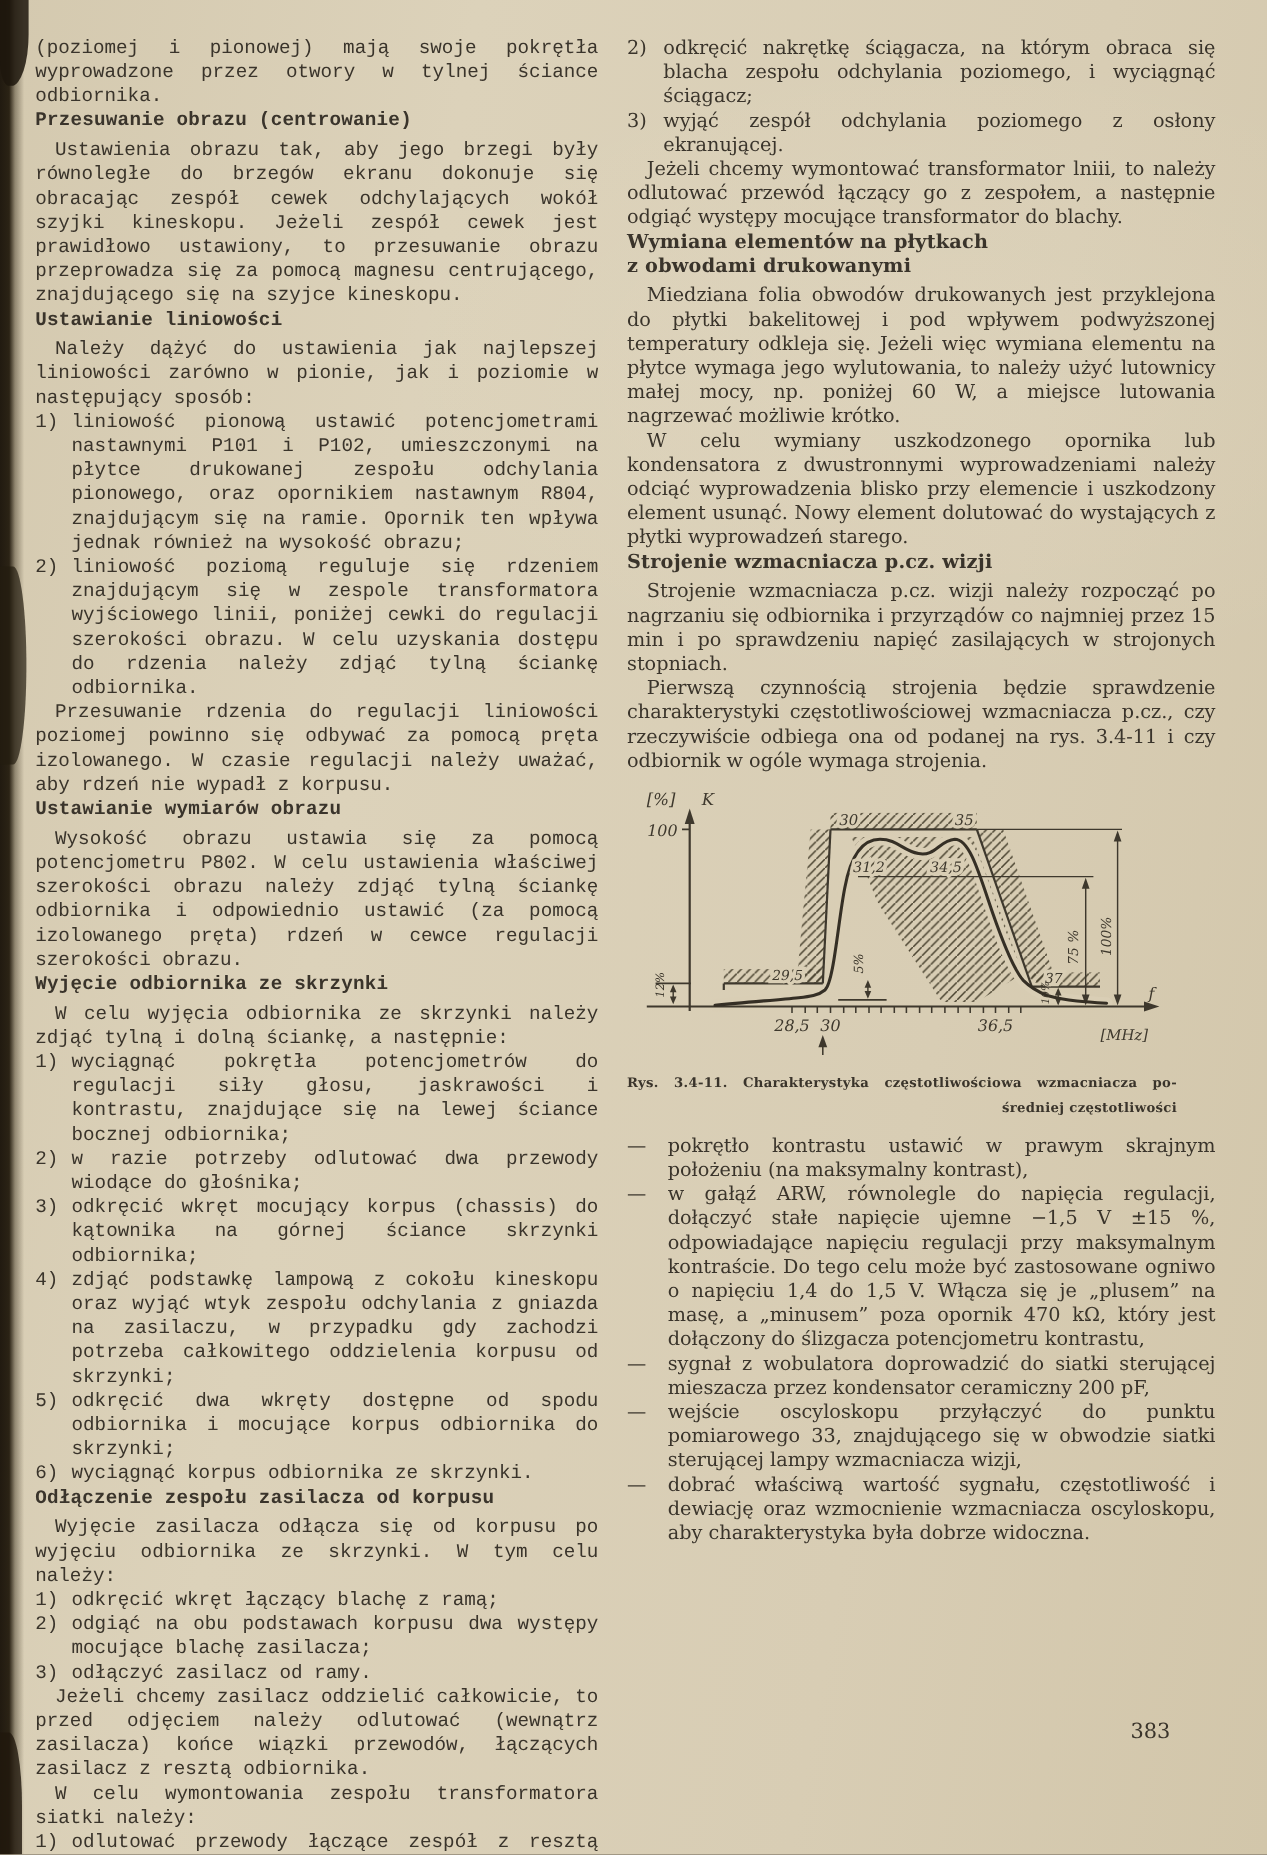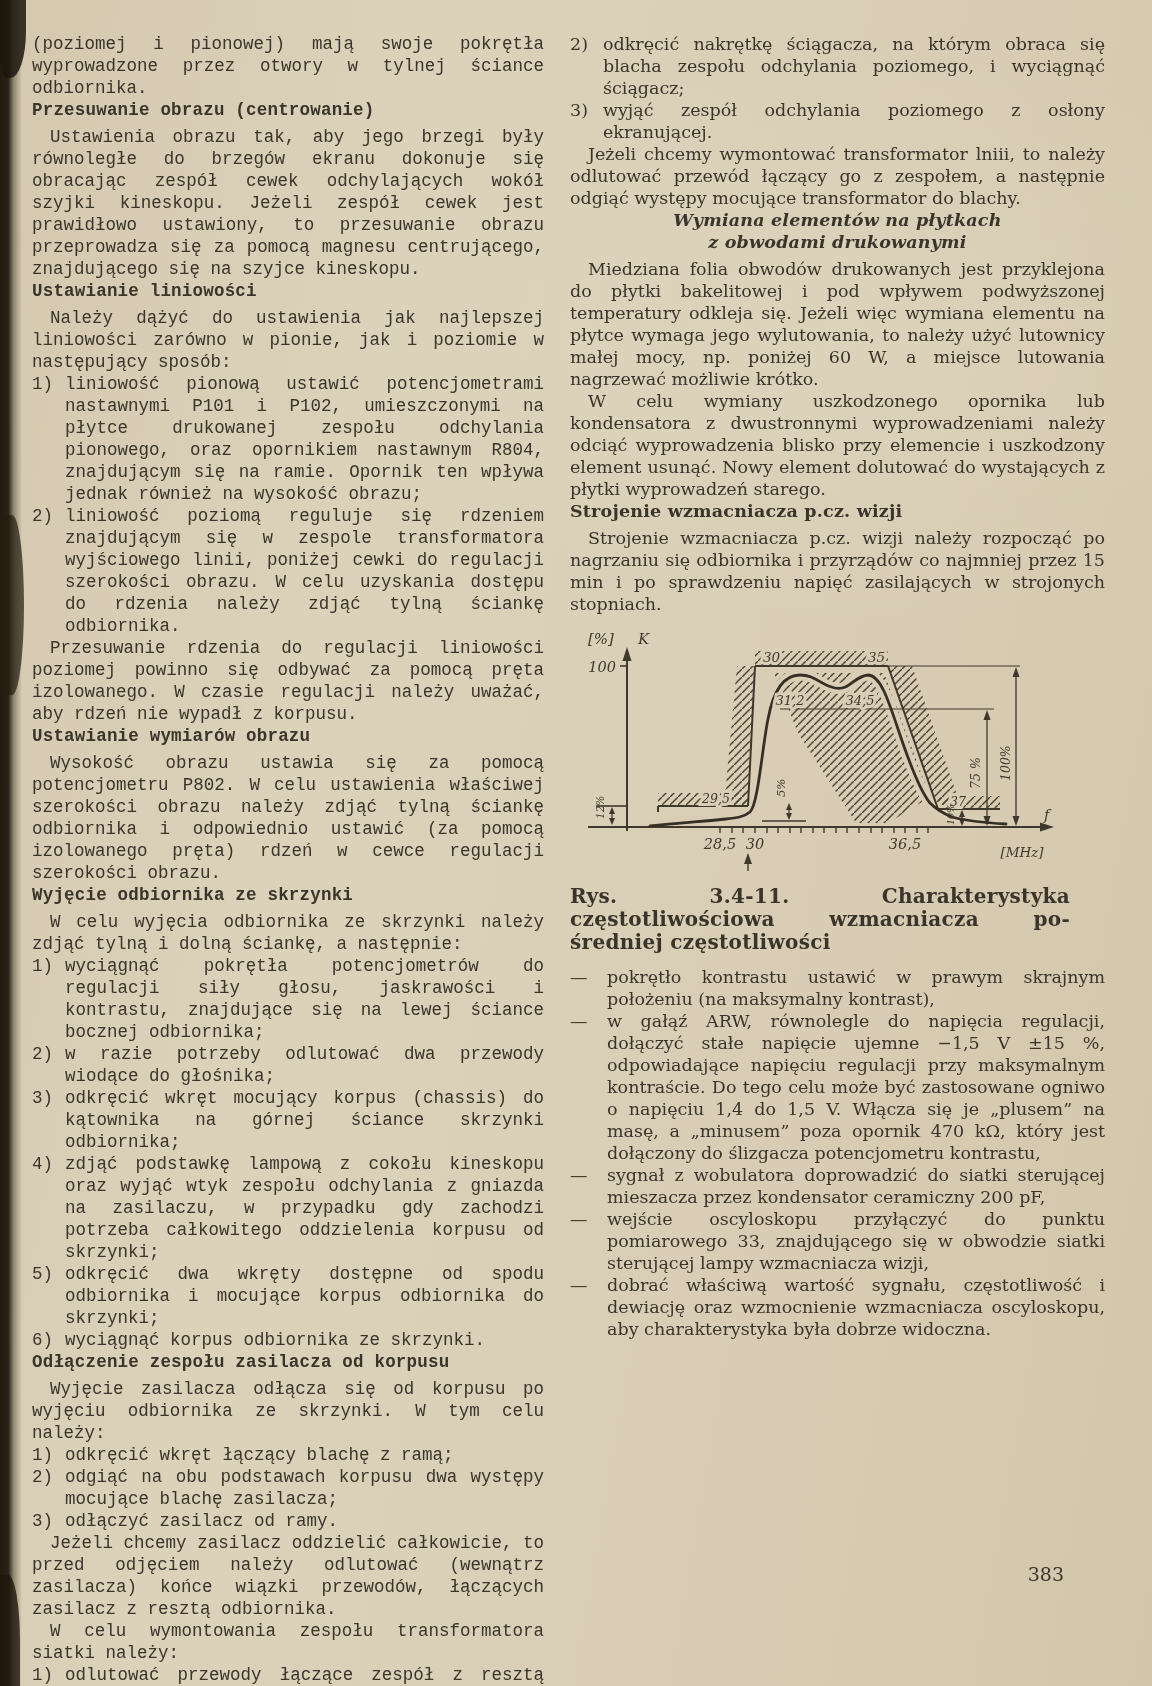--- a/index.html
+++ b/index.html
@@ -18,32 +18,32 @@
   .edge-blob-b{position:absolute;left:0;top:515px;width:24px;height:180px;background:#241c10;border-radius:0 55% 55% 0;opacity:.7;}
   .edge-blob-c{position:absolute;left:0;top:1575px;width:20px;height:111px;background:#20180d;border-radius:0 60% 0 0;opacity:.8;}
 
   .col{position:absolute;top:33px;font-size:17.5px;line-height:22px;text-align:justify;}
   .col-left{left:32px;width:512px;font-family:Liberation Mono, monospace;}
   .col-right{left:570px;width:535px;}
 
   .para{text-indent:18px;margin:0;}
   .para.flush{text-indent:0;}
   .heading{font-weight:bold;text-indent:0;margin:0 0 5px 0;letter-spacing:0.2px;text-align:left;}
-  .heading-line{text-align:center;font-style:italic;}
+  .heading-line{text-align:left;}
   .list{margin:0;}
   .li{position:relative;padding-left:33px;}
   .list.dash .li{padding-left:37px;}
   .marker{position:absolute;left:0;top:0;}
   .litext{display:block;text-align:justify;}
 
   .figure-block{margin:14px 0 0 -12px;width:512px;}
   .figure-block svg{display:block;}
-  .fig-caption{margin:4px 0 12px 12px;font-weight:bold;font-size:20px;line-height:23px;letter-spacing:0.3px;}
+  .fig-caption{margin:4px 0 12px 12px;font-weight:bold;font-size:12px;line-height:23px;letter-spacing:0.3px;}
   .fig-cap-1{text-align:justify;text-align-last:justify;}
-  .fig-cap-2{text-align:left;}
+  .fig-cap-2{text-align:right;}
 
   .page-number{position:absolute;left:904px;top:1563px;width:160px;text-align:right;font-size:19px;}
 
   .fig-label{font-family:"DejaVu Serif","Liberation Serif",serif;font-style:italic;fill:#3e382d;}
   .fig-knock{paint-order:stroke;stroke:#d9ceb5;stroke-width:6px;}
   .ink{stroke:#3e382d;fill:none;}
 </style>
 </head>
 <body>
 
@@ -140,20 +140,21 @@
         </div>
         <div class="para">Jeżeli chcemy wymontować transformator lniii, to należy odlutować przewód łączący go z zespołem, a następnie odgiąć występy mocujące transformator do blachy.</div>
         <div class="heading">
           <div class="heading-line">Wymiana elementów na płytkach</div>
           <div class="heading-line">z obwodami drukowanymi</div>
         </div>
         <div class="para">Miedziana folia obwodów drukowanych jest przyklejona do płytki bakelitowej i pod wpływem podwyższonej temperatury odkleja się. Jeżeli więc wymiana elementu na płytce wymaga jego wylutowania, to należy użyć lutownicy małej mocy, np. poniżej 60 W, a miejsce lutowania nagrzewać możliwie krótko.</div>
         <div class="para">W celu wymiany uszkodzonego opornika lub kondensatora z dwustronnymi wyprowadzeniami należy odciąć wyprowadzenia blisko przy elemencie i uszkodzony element usunąć. Nowy element dolutować do wystających z płytki wyprowadzeń starego.</div>
         <div class="heading">Strojenie wzmacniacza p.cz. wizji</div>
         <div class="para">Strojenie wzmacniacza p.cz. wizji należy rozpocząć po nagrzaniu się odbiornika i przyrządów co najmniej przez 15 min i po sprawdzeniu napięć zasilających w strojonych stopniach.</div>
+        <div class="para">Pierwszą czynnością strojenia będzie sprawdzenie charakterystyki częstotliwościowej wzmacniacza p.cz., czy rzeczywiście odbiega ona od podanej na rys. 3.4-11 i czy odbiornik w ogóle wymaga strojenia.</div>
       </div>
 
     <div class="figure-block">
       <svg width="512" height="252" viewBox="0 0 512 252">
         <defs>
           <pattern id="hatch" width="8" height="8" patternUnits="userSpaceOnUse">
             <line x1="0" y1="8" x2="8" y2="0" stroke="#49422f" stroke-width="1.4"></line>
           </pattern>
         </defs>
 

